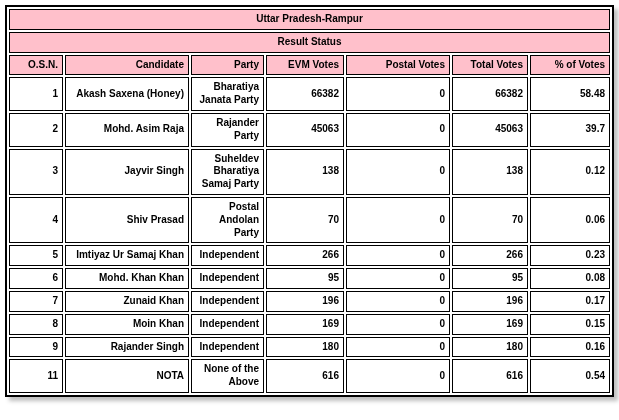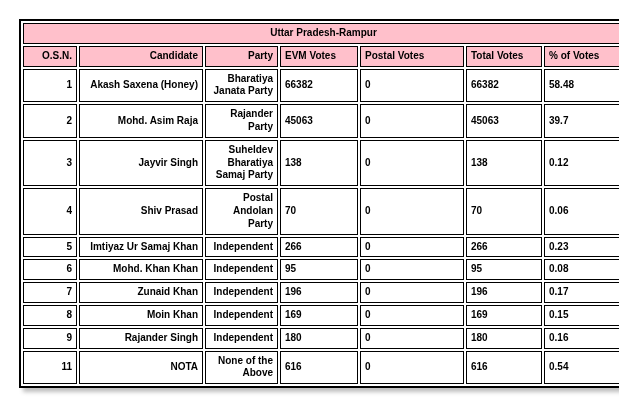--- a/index.html
+++ b/index.html
@@ -6,21 +6,21 @@
     margin: 0;
     padding: 0;
     background: #ffffff;
     font-family: "Liberation Sans", "DejaVu Sans", sans-serif;
     color: #000000;
   }
   .page {
     width: 619px;
     height: 420px;
     box-sizing: border-box;
-    padding: 19px;
+    padding: 5px;
     background: #ffffff;
   }
   table.results {
     width: 609px;
     table-layout: fixed;
     border-collapse: separate;
     border-spacing: 2px;
     border: 2px solid #000000;
     background: #ffffff;
     box-shadow: 4px 4px 4px rgba(0,0,0,0.25);
@@ -38,40 +38,43 @@
   .banner-cell {
     background: #FFC0CB;
     text-align: center;
     font-size: 11px;
     font-weight: bold;
     padding: 4px 4px;
   }
   tr.header-row th { background: #FFC0CB; }
   .t-left   { text-align: right; }
   .t-center { text-align: right; }
-  .t-right  { text-align: left; }
+  .t-right  { text-align: right; }
   tbody.data-body td { background: #ffffff; }
 </style>
 </head>
 <body>
 
 <div class="page">
   <table class="results">
     <colgroup>
       <col style="width:54px">
       <col style="width:124px">
       <col style="width:73px">
       <col style="width:78px">
       <col style="width:104px">
       <col style="width:76px">
       <col style="width:80px">
     </colgroup>
     <thead>
       <tr>
         <td class="banner-cell" colspan="7">Uttar Pradesh-Rampur</td>
+      </tr>
+      <tr>
+        <td class="banner-cell" colspan="7">Result Status</td>
       </tr>
       <tr class="header-row">
         <th class="t-center">O.S.N.</th>
         <th class="t-left">Candidate</th>
         <th class="t-left">Party</th>
         <th class="t-right">EVM Votes</th>
         <th class="t-right">Postal Votes</th>
         <th class="t-right">Total Votes</th>
         <th class="t-right">% of Votes</th>
       </tr>

